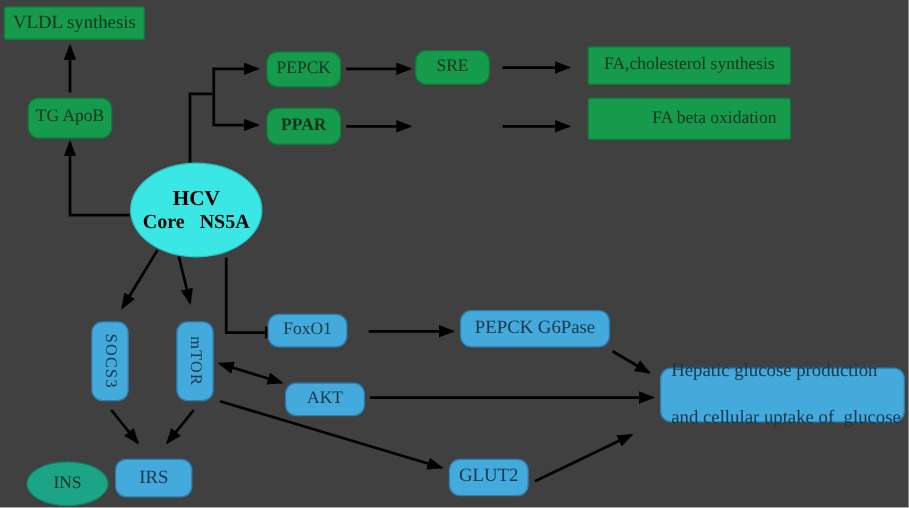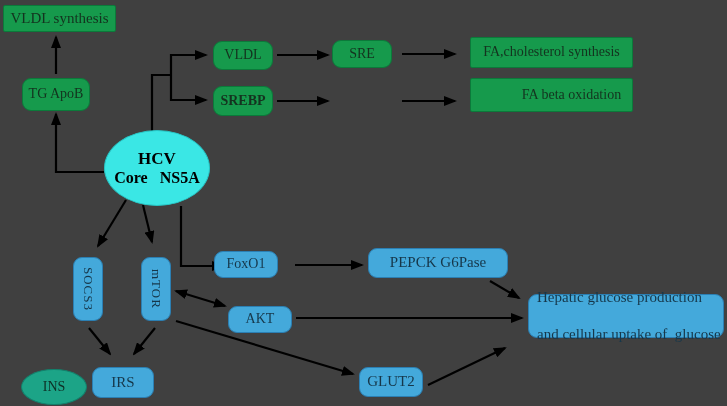--- a/index.html
+++ b/index.html
@@ -41,21 +41,21 @@
     background:var(--cyan-fill,#3AE7E5);border:1.5px solid var(--cyan-border,#27C4C4);
     color:#000;font-weight:bold;flex-direction:column;
   }
   #n-hcv .l1{font-size:17px;}
   #n-hcv .l2{font-size:16px;white-space:pre;}
   .vbox{font-size:13px;}
   .vbox span{writing-mode:vertical-rl;text-orientation:mixed;letter-spacing:1px;}
   #n-socs3{left:73px;top:257px;width:30px;height:64px;}
   #n-mtor{left:141px;top:257px;width:30px;height:64px;}
   #n-foxo1{left:214px;top:251px;width:64px;height:27px;font-size:14px;}
-  #n-pepck{left:368px;top:248px;width:140px;height:30px;font-size:15px;}
+  #n-pepck{left:368px;top:248px;width:120px;height:30px;font-size:15px;}
   #n-akt{left:228px;top:306px;width:64px;height:27px;font-size:14px;}
   #n-glut2{left:359px;top:367px;width:64px;height:30px;font-size:15px;}
   #n-hepatic{
     left:528px;top:294px;width:196px;height:44px;font-size:15px;
     flex-direction:column;align-items:flex-start;padding-left:8px;text-align:left;gap:20px;
   }
   #n-hepatic span{white-space:pre;}
   #n-ins{
     left:21px;top:369px;width:66px;height:36px;font-size:14px;
     background:var(--teal-fill,#1CA487);border:1.5px solid var(--teal-border,#12816C);
@@ -97,27 +97,27 @@
     <path class="edge" d="M155,328 L134,354" marker-end="url(#ah)"></path>
   </svg>
 
   <div class="node green rect" id="n-vldl">
     <span>VLDL synthesis</span>
   </div>
   <div class="node green rounded" id="n-tgapob">
     <span>TG ApoB</span>
   </div>
   <div class="node green rounded" id="n-srebp">
-    <span>VLDL</span>
+    <span>PEPCK</span>
   </div>
   <div class="node green rounded" id="n-sre">
     <span>SRE</span>
   </div>
   <div class="node green rounded" id="n-ppar">
-    <span>SREBP</span>
+    <span>PPAR</span>
   </div>
   <div class="node green rect" id="n-fachol">
     <span>FA,cholesterol synthesis</span>
   </div>
   <div class="node green rect" id="n-fabeta">
     <span>FA beta oxidation</span>
   </div>
 
   <div class="node ellipse" id="n-hcv">
     <span class="l1">HCV</span>

